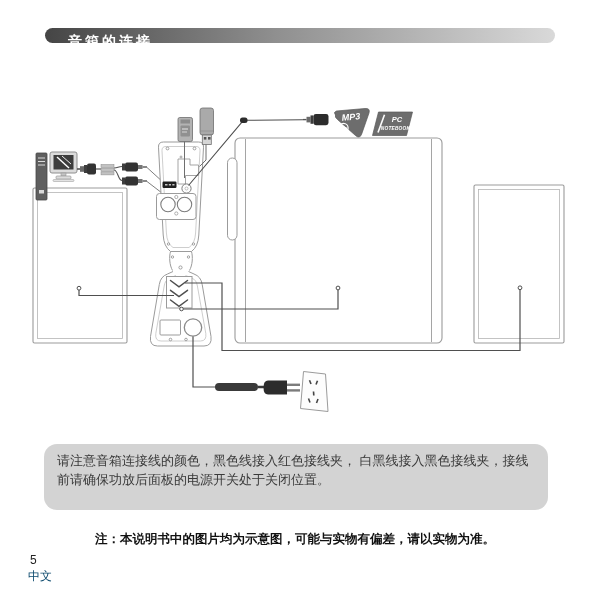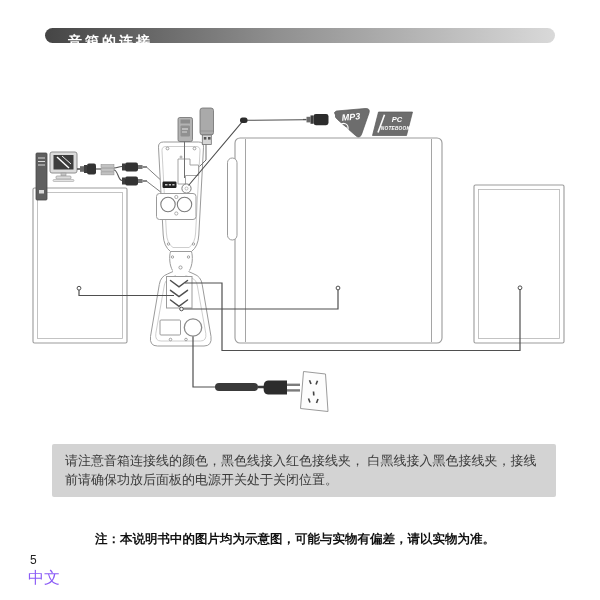--- a/index.html
+++ b/index.html
@@ -10,30 +10,30 @@
   .page { position:absolute; left:0; top:0; width:600px; height:600px; background:#fff; }
   .header {
     position:absolute; left:45px; top:28px; width:510px; height:15px;
     border-radius:14px; box-sizing:border-box; padding-left:23px;
     background:linear-gradient(to right,#454545,#8f8f8f 45%,#d9d9d9 100%);
     color:#ffffff; font-weight:bold; font-size:14px; letter-spacing:3px;
     line-height:27px;
   }
   .diagram { position:absolute; left:0; top:95px; width:600px; height:345px; }
   .caution {
-    position:absolute; left:52px; top:444px; width:504px; box-sizing:border-box;
-    background:#d3d3d3; border-radius:2px; padding:7px 14px 8px 13px;
+    position:absolute; left:44px; top:444px; width:504px; box-sizing:border-box;
+    background:#d3d3d3; border-radius:13px; padding:7px 14px 21px 13px;
     font-size:13px; line-height:19px; color:#3a3a3a;
   }
   .note {
     position:absolute; left:95px; top:531px; width:420px;
     font-size:12.5px; font-weight:bold; color:#111111;
   }
   .pagenum { position:absolute; left:30px; top:553px; font-size:12px; color:#222; }
-  .lang    { position:absolute; left:28px; top:568px; font-size:16px; color:#8b5cf6; }
+  .lang    { position:absolute; left:28px; top:568px; font-size:12px; color:#0c4a6e; }
   svg text { font-family:"Liberation Sans","DejaVu Sans",sans-serif; }
 </style>
 </head>
 <body>
 
 <div class="page">
 
   <div class="header">
     <span>音箱的连接</span>
   </div>

